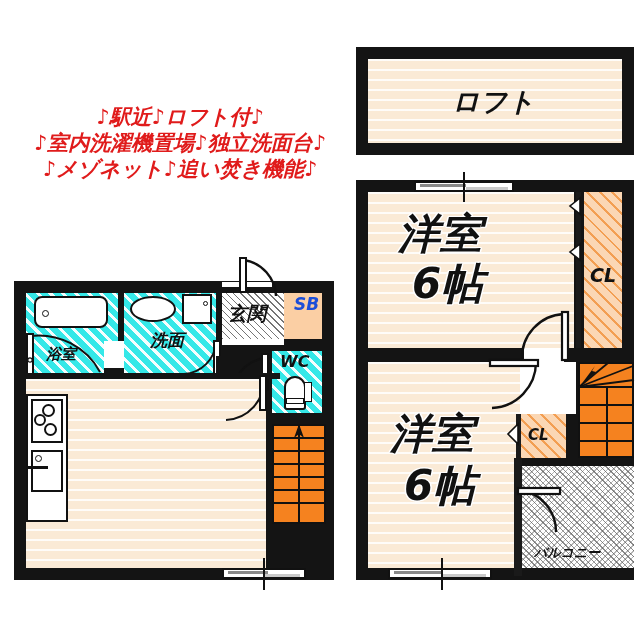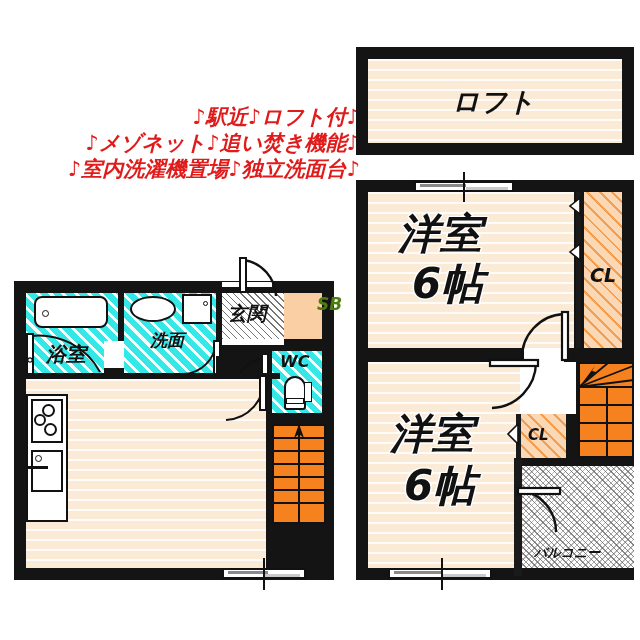--- a/index.html
+++ b/index.html
@@ -69,21 +69,21 @@
           text-shadow:
             1.4px 0 0 #fff,-1.4px 0 0 #fff,0 1.4px 0 #fff,0 -1.4px 0 #fff,
             1px 1px 0 #fff,-1px -1px 0 #fff,1px -1px 0 #fff,-1px 1px 0 #fff;}
   .rlabel.plain{text-shadow:none;}
   .big{font-size:42px;line-height:44px;}
   .mid{font-size:27px;line-height:28px;}
   .sml{font-size:19px;line-height:20px;}
   .xsml{font-size:15px;line-height:16px;}
 
   
-  #promo{position:absolute;left:0;top:104;width:360px;text-align:right;
+  #promo{position:absolute;left:0;top:104;width:360px;text-align:center;
          color:#e01b1b;font-weight:bold;font-style:italic;
          font-family:"DejaVu Sans","Liberation Sans",sans-serif;
          line-height:26px;font-size:21px;
          text-shadow:1.5px 0 0 #fff,-1.5px 0 0 #fff,0 1.5px 0 #fff,0 -1.5px 0 #fff,
                      1.2px 1.2px 0 #fff,-1.2px -1.2px 0 #fff,
                      1.2px -1.2px 0 #fff,-1.2px 1.2px 0 #fff;}
   #promo div{white-space:nowrap;}
 
   
   .fix{position:absolute;box-sizing:border-box;background:#fff;border:2px solid #111;}
@@ -101,22 +101,22 @@
   .doorgap{position:absolute;background:#ffffff;}
   svg.arc{position:absolute;overflow:visible;}
 </style>
 </head>
 <body>
 
 <div id="stage">
 
   <div id="promo" style="top:104px;">
     <div>♪駅近♪ロフト付♪</div>
+    <div>♪室内洗濯機置場♪独立洗面台♪</div>
     <div>♪メゾネット♪追い焚き機能♪</div>
-    <div>♪室内洗濯機置場♪独立洗面台♪</div>
   </div>
 
   <div class="wall" style="left:356px;top:47px;width:278px;height:108px;"></div>
   <div class="room" style="left:368px;top:59px;width:254px;height:84px;"></div>
   <div class="rlabel mid plain" style="left:452px;top:88px;">ロフト</div>
 
   <div class="wall" style="left:356px;top:180px;width:278px;height:400px;"></div>
 
   <div class="room" style="left:368px;top:192px;width:206px;height:164px;"></div>
   <div class="rlabel big" style="left:398px;top:212px;">洋室</div>
@@ -188,21 +188,21 @@
   <svg class="arc" style="left:516px;top:486px;width:46px;height:52px;" viewBox="0 0 46 52">
     <path d="M4,4 A42,42 0 0 1 40,46" fill="none" stroke="#111" stroke-width="2.4"></path>
     <rect x="2" y="2" width="42" height="6" fill="#fff" stroke="#111" stroke-width="2.2"></rect>
   </svg>
 
   <div class="wall" style="left:14px;top:281px;width:320px;height:299px;"></div>
 
   <div class="wet" style="left:26px;top:293px;width:92px;height:80px;"></div>
   <div class="fix" style="left:34px;top:296px;width:74px;height:32px;border-radius:8px;"></div>
   <div class="fix fixr" style="left:42px;top:310px;width:7px;height:7px;border-width:1.6px;"></div>
-  <div class="rlabel sml plain" style="left:46px;top:344px;color:#111;font-size:20px;">浴室</div>
+  <div class="rlabel sml plain" style="left:46px;top:344px;color:#111;font-size:15px;">浴室</div>
   <svg class="arc" style="left:26px;top:328px;width:78px;height:46px;" viewBox="0 0 78 46">
     <path d="M74,44 A70,70 0 0 0 4,8" fill="none" stroke="#111" stroke-width="2"></path>
     <rect x="1" y="6" width="6" height="40" fill="#fff" stroke="#111" stroke-width="2"></rect>
     <circle cx="4" cy="32" r="2.2" fill="#fff" stroke="#111" stroke-width="1.2"></circle>
   </svg>
 
   <div class="wall" style="left:118px;top:293px;width:6px;height:48px;"></div>
   <div class="wall" style="left:104px;top:341px;width:20px;height:32px;background:#fff;"></div>
   <div class="wall" style="left:104px;top:368px;width:24px;height:6px;"></div>
 
@@ -223,21 +223,21 @@
   <div class="rlabel sml plain" style="left:228px;top:303px;color:#111;font-size:19px;">玄関</div>
   <div class="plainwhite" style="left:222px;top:339px;width:62px;height:12px;"></div>
 
   <div class="wall" style="left:222px;top:282px;width:50px;height:5px;background:#fff;"></div>
   <svg class="arc" style="left:236px;top:258px;width:44px;height:40px;" viewBox="0 0 44 40">
     <path d="M40,38 A38,38 0 0 0 8,2" fill="none" stroke="#111" stroke-width="2.4"></path>
     <rect x="4" y="0" width="6" height="34" fill="#fff" stroke="#111" stroke-width="2"></rect>
   </svg>
 
   <div class="sb" style="left:284px;top:293px;width:38px;height:46px;"></div>
-  <div class="rlabel xsml plain" style="left:294px;top:296px;font-size:17px;color:#4d7c0f;margin-left:23px;">SB</div>
+  <div class="rlabel xsml plain" style="left:294px;top:296px;font-size:17px;color:#1d4ed8;">SB</div>
 
   <div class="wall" style="left:222px;top:345px;width:62px;height:6px;"></div>
   <div class="wet" style="left:272px;top:351px;width:50px;height:62px;"></div>
   <div class="rlabel xsml plain" style="left:280px;top:354px;font-size:16px;color:#111;">WC</div>
   <div class="fix" style="left:284px;top:376px;width:22px;height:34px;border-radius:11px 11px 3px 3px;"></div>
   <div class="fix" style="left:286px;top:398px;width:18px;height:6px;border-width:1.6px;"></div>
   <div class="fix" style="left:304px;top:382px;width:8px;height:20px;border-width:1.6px;"></div>
 
   <div class="wall" style="left:264px;top:351px;width:8px;height:62px;"></div>
   <svg class="arc" style="left:226px;top:352px;width:44px;height:52px;" viewBox="0 0 44 52">

